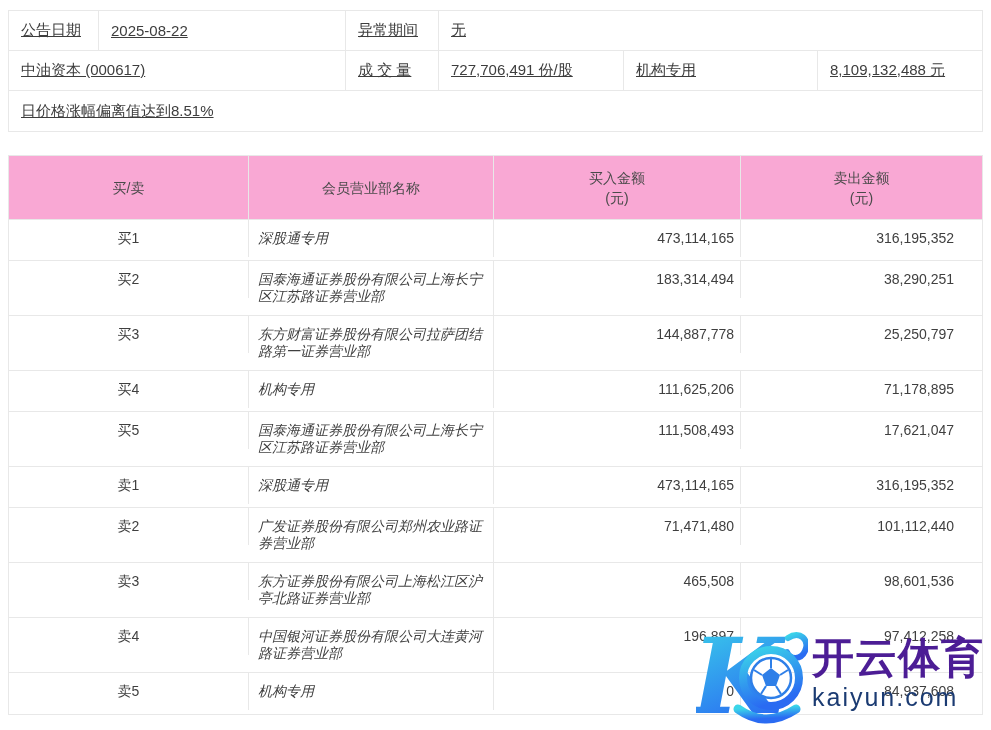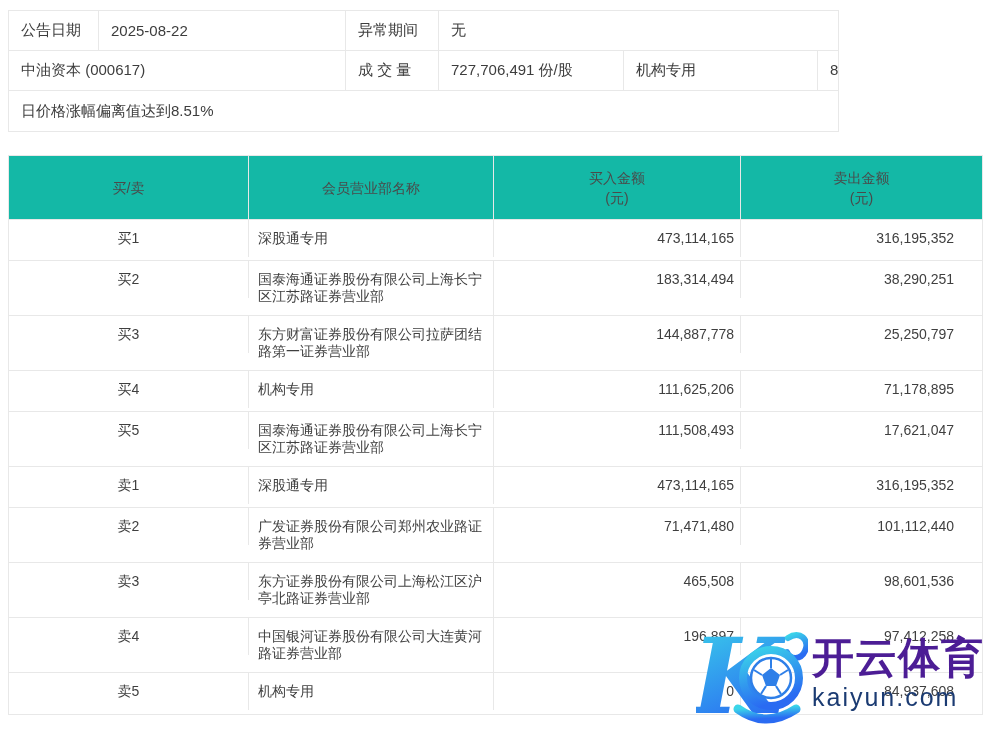--- a/index.html
+++ b/index.html
@@ -1,42 +1,42 @@
 <!DOCTYPE html>
 <html><head>
 <meta charset="utf-8">
 <style>
   * { box-sizing: border-box; margin: 0; padding: 0; }
   html, body { width: 991px; height: 730px; background: #ffffff; overflow: hidden; }
   body { font-family: "Liberation Sans", "DejaVu Sans", sans-serif; color: #3d3d3d; position: relative; }
 
   
-  .info-table { width: 831px; margin: 10px 0 0 8px; border: 1px solid #e8e8e8; font-size: 15px; }
+  .info-table { width: 975px; margin: 10px 0 0 8px; border: 1px solid #e8e8e8; font-size: 15px; text-decoration: underline; }
   .irow { display: flex; height: 40px; border-bottom: 1px solid #e8e8e8; }
   .irow:last-child { border-bottom: none; }
   .icell { display: flex; align-items: center; padding-left: 12px; border-right: 1px solid #e8e8e8; overflow: hidden; white-space: nowrap; }
   .icell.last { border-right: none; flex: 1; }
   .r1c1 { width: 90px; }  .r1c2 { width: 247px; } .r1c3 { width: 93px; }
   .r2c1 { width: 337px; } .r2c2 { width: 93px; }  .r2c3 { width: 185px; } .r2c4 { width: 194px; }
 
   
   .main-table { width: 975px; margin: 23px 0 0 8px; border: 1px solid #e8e8e8; font-size: 14px; }
-  .thead { display: flex; height: 64px; background: #14b8a6; border-bottom: 1px solid #e8e8e8; color: #4a4a4a; justify-content: center; }
+  .thead { display: flex; height: 64px; background: #f9a8d4; border-bottom: 1px solid #e8e8e8; color: #4a4a4a; justify-content: center; }
   .th { display: flex; flex-direction: column; align-items: center; justify-content: center; line-height: 20px; border-right: 1px solid #e8e8e8; }
   .th:last-child { border-right: none; }
   .col-side   { width: 240px; }
   .col-broker { width: 245px; }
   .col-buy    { width: 247px; }
   .col-sell   { flex: 1; }
   .trow { display: flex; min-height: 41px; border-bottom: 1px solid #e8e8e8; align-items: flex-start; }
   .trow:last-child { border-bottom: none; }
   .td { display: flex; align-items: center; padding: 10px 8px; line-height: 17px; border-right: 1px solid #e8e8e8; color: #3f3f3f; }
   .td:last-child { border-right: none; }
   .td.side { justify-content: center; padding: 10px 2px; }
-  .td.broker { padding: 10px 2px 10px 9px; }
+  .td.broker { padding: 10px 2px 10px 9px; font-style: italic; }
   .td.buy  { justify-content: flex-end; padding-right: 6px; }
   .td.sell { justify-content: flex-end; padding-right: 28px; }
 
   
   .watermark { position: absolute; left: 696px; top: 620px; width: 294px; height: 108px;
                display: flex; align-items: center; pointer-events: none; z-index: 10; }
   .wm-logo { width: 112px; height: 106px; flex: none; }
   .wm-text { display: flex; flex-direction: column; justify-content: center; margin-left: 4px; }
   .wm-brand  { font-size: 42px; font-weight: bold; color: #4c1d95; line-height: 44px; letter-spacing: 1px; white-space: nowrap; }
   .wm-domain { font-size: 25px; font-weight: normal; color: #1b3b72; letter-spacing: 2px; margin-top: 3px; white-space: nowrap; }

